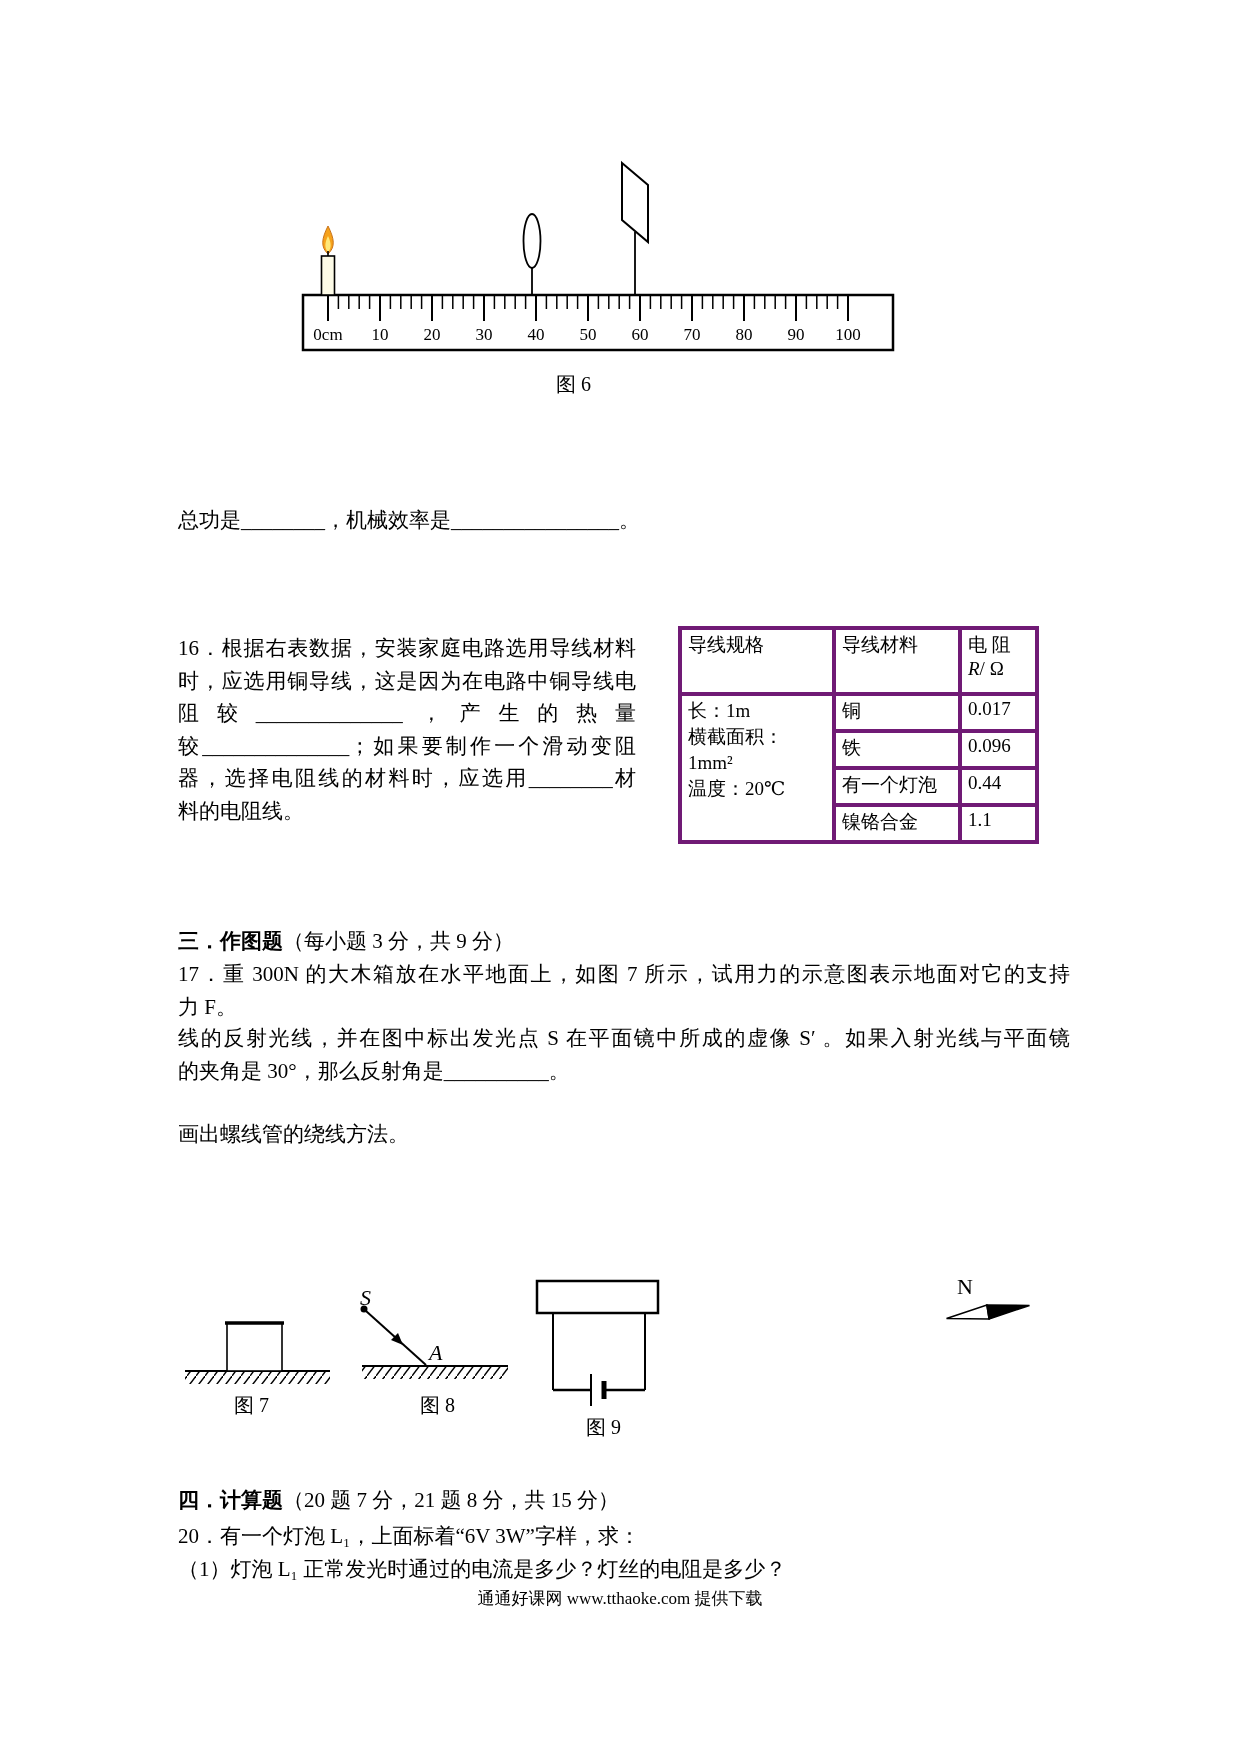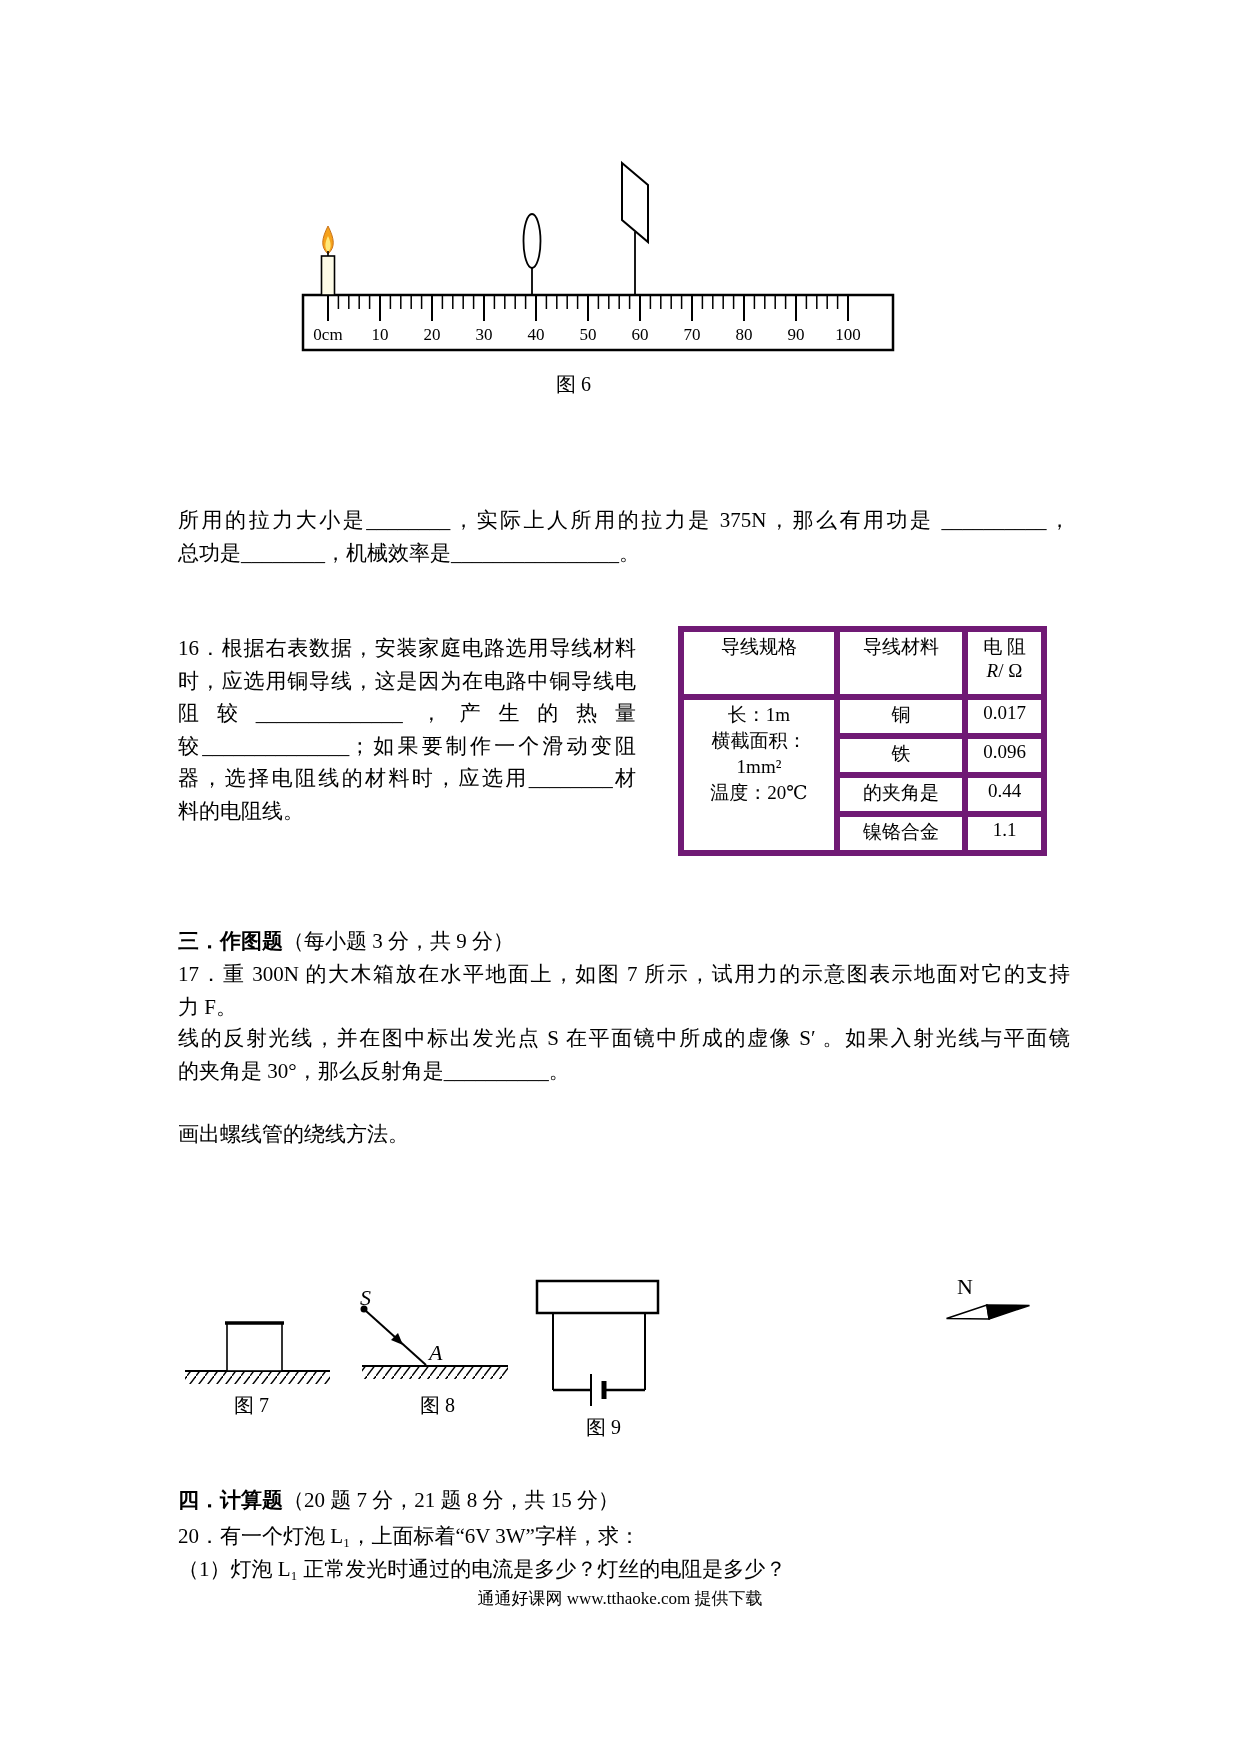--- a/index.html
+++ b/index.html
@@ -16,21 +16,21 @@
   .sec-bold{font-weight:bold;}
   .figlabel{position:absolute;font-size:20px;}
   .ruler-num{font-size:17px;font-family:"Liberation Serif","DejaVu Serif",serif;}
   svg text{font-family:"Liberation Serif","DejaVu Serif",serif;}
   
   table.wires{
     position:absolute;left:678px;top:626px;border-collapse:collapse;
     font-size:19px;table-layout:fixed;
   }
   table.wires th,table.wires td{
-    border:6px solid #701a75;padding:2px 6px;font-weight:normal;text-align:center;
+    border:4px solid #701a75;padding:2px 6px;font-weight:normal;text-align:left;
     vertical-align:top;
   }
   .col-spec{width:138px;}
   .col-mat{width:110px;}
   .col-res{width:61px;}
   tr.hrow th{height:58px;}
   tr.mrow td{height:29px;margin-left:44px;}
   .spec-line{line-height:26px;}
   .footer{position:absolute;left:0;top:1587px;width:100%;text-align:center;font-size:17px;}
 </style>
@@ -118,21 +118,20 @@
   </g>
 
   <g>
     <polygon points="352,23 378,45 378,102 352,80" fill="#ffffff" stroke="#000" stroke-width="2"></polygon>
     <line x1="365" y1="92" x2="365" y2="155" stroke="#000" stroke-width="1.8"></line>
   </g>
 </svg>
 <div class="figlabel" style="left:556px;top:371px;">图 6</div>
 
 <div class="tblock w-wide" style="left:178px;top:504px;">
-  <div class="tline just">所用的拉力大小是________，实际上人所用的拉力是 375N，那么有用功是 __________，</div>
   <div class="tline">总功是________，机械效率是________________。</div>
 </div>
 
 <div class="tblock w-narrow" style="left:178px;top:632px;">
   <div class="tline just">16．根据右表数据，安装家庭电路选用导线材料</div>
   <div class="tline just">时，应选用铜导线，这是因为在电路中铜导线电</div>
   <div class="tline just">阻较______________，产生的热量</div>
   <div class="tline just">较______________；如果要制作一个滑动变阻</div>
   <div class="tline just">器，选择电阻线的材料时，应选用________材</div>
   <div class="tline">料的电阻线。</div>
@@ -156,21 +155,21 @@
       <div class="spec-line">温度：20℃</div>
     </td>
     <td>铜</td>
     <td>0.017</td>
   </tr>
   <tr class="mrow">
     <td>铁</td>
     <td>0.096</td>
   </tr>
   <tr class="mrow">
-    <td>的夹角是</td>
+    <td>有一个灯泡</td>
     <td>0.44</td>
   </tr>
   <tr class="mrow">
     <td>镍铬合金</td>
     <td>1.1</td>
   </tr>
 </tbody>
   </table>
 
 <div class="tblock w-wide" style="left:178px;top:925px;">

